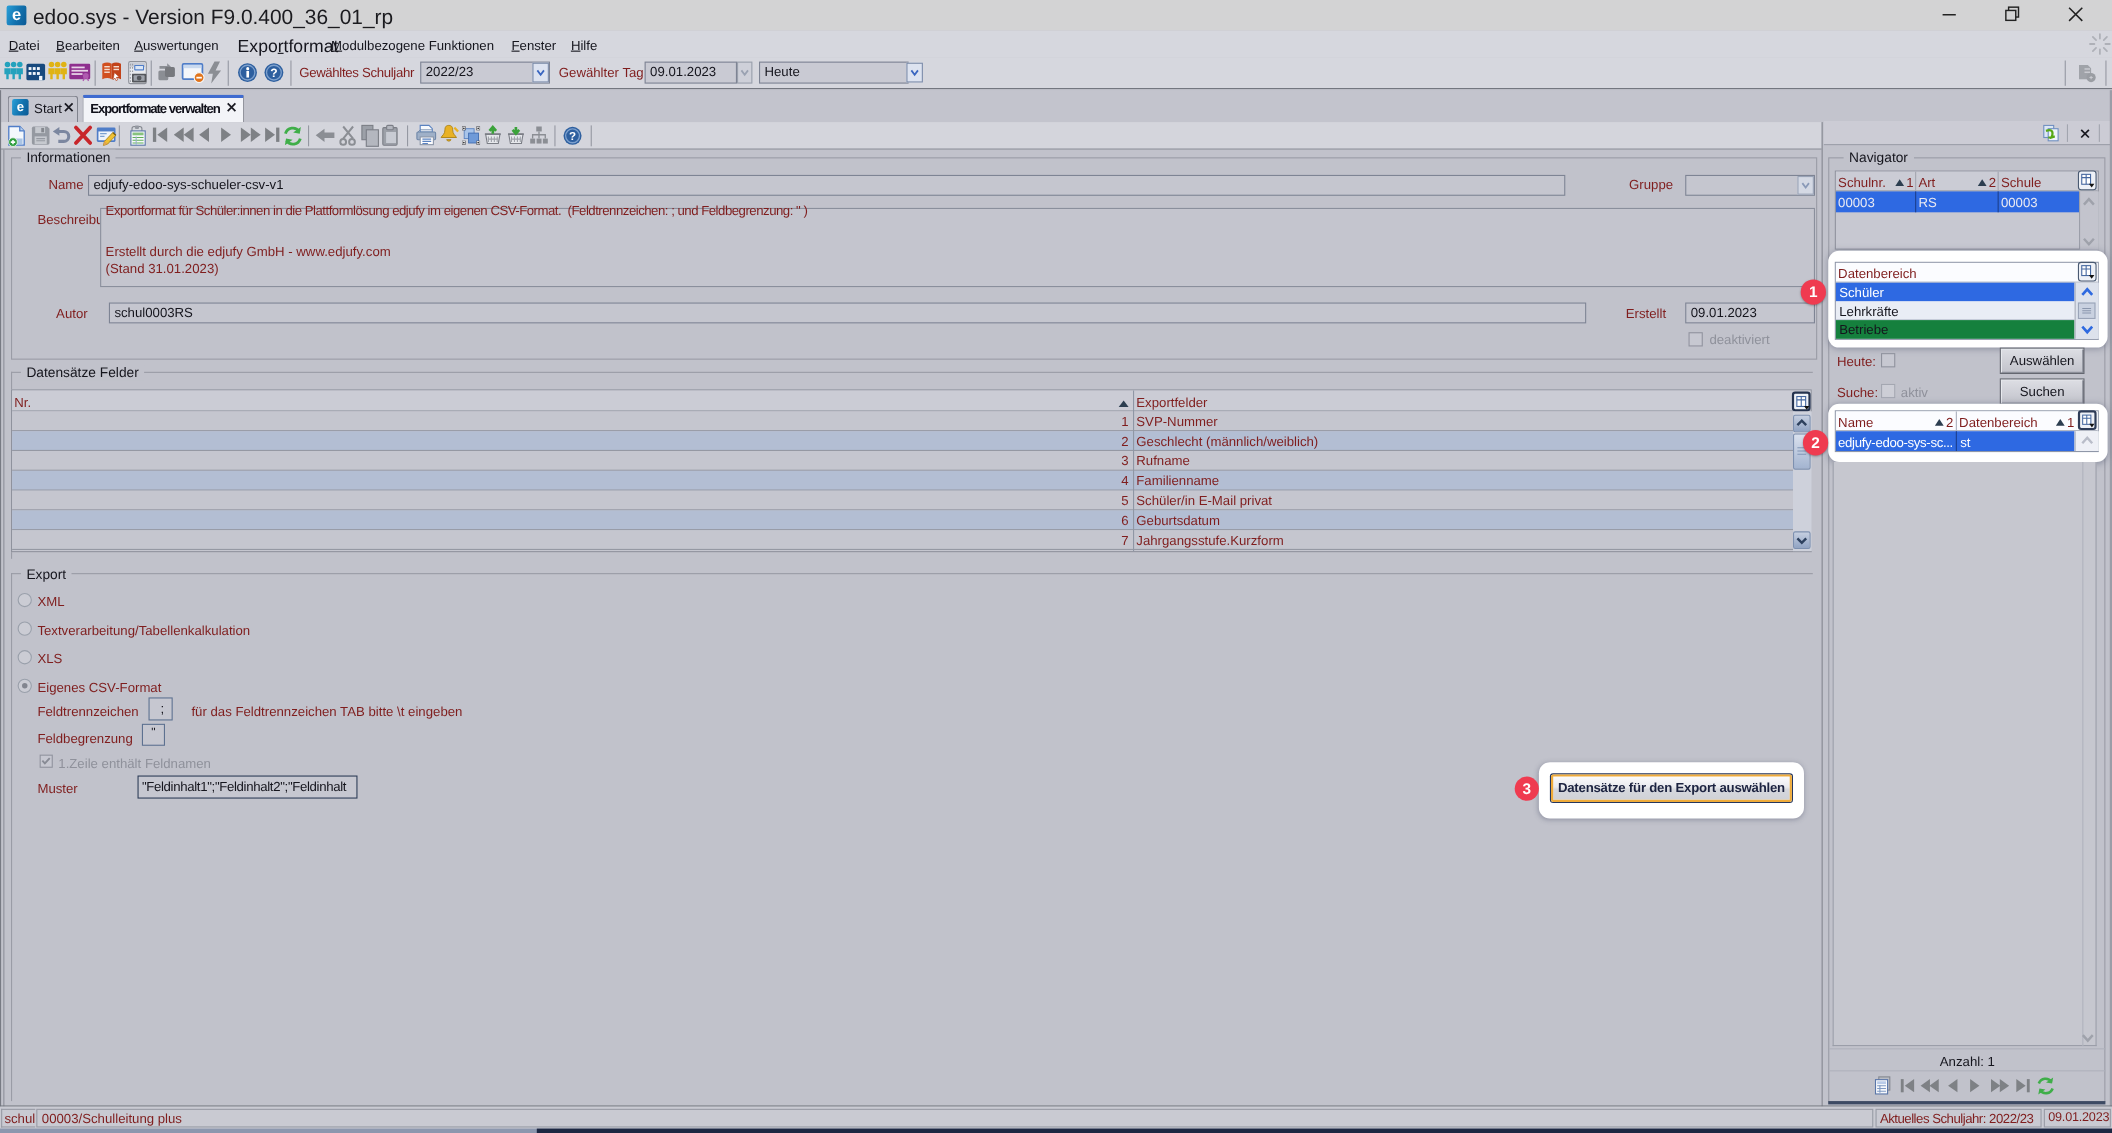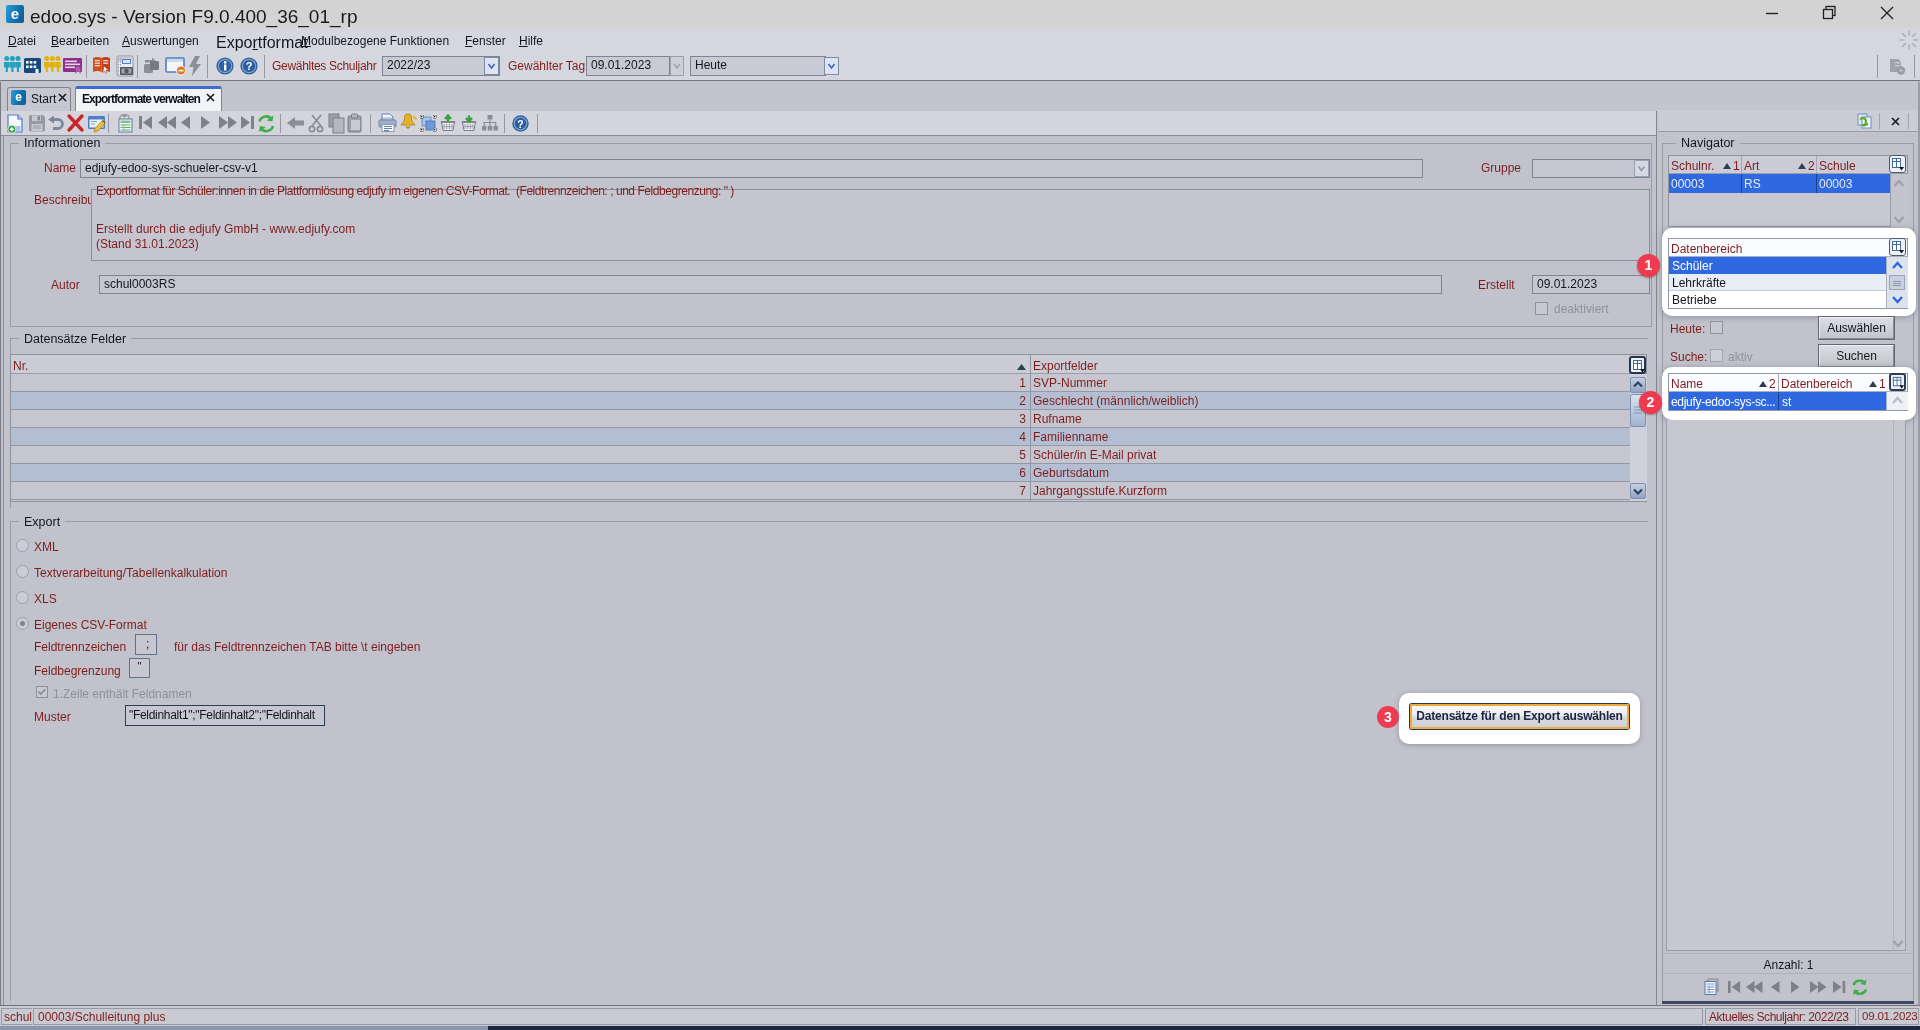--- a/index.html
+++ b/index.html
@@ -492,21 +492,21 @@
 <div class="abs" style="left:1669px;top:239px;width:238px;height:18px;background:#fbfcff;border-bottom:1px solid #aab0bd;"></div>
 <div class="lbl" style="left:1671px;top:242px;">Datenbereich</div>
 <div class="gridbtn" style="left:1889px;top:238px;"><svg width="15" height="16" viewBox="0 0 15 16">
       <rect x="2.5" y="2.5" width="8" height="9" fill="#fff" stroke="#4668a0" stroke-width="1"></rect>
       <line x1="2.5" y1="5.5" x2="10.5" y2="5.5" stroke="#4668a0"></line>
       <line x1="6.5" y1="2.5" x2="6.5" y2="11.5" stroke="#4668a0"></line>
       <path d="M9 11 L14 11 L11.5 14.5 Z" fill="#111"></path>
     </svg></div>
 <div class="abs" style="left:1669px;top:257px;width:217px;height:17px;background:#2e69e2;color:#fff;font-size:12px;padding:2px 0 0 3px;">Schüler</div>
 <div class="abs" style="left:1669px;top:274px;width:217px;height:17px;background:#e9edf5;color:#15151d;font-size:12px;padding:2px 0 0 3px;border-bottom:1px solid #c6ccd9;">Lehrkräfte</div>
-<div class="abs" style="left:1669px;top:291px;width:217px;height:17px;background:#ffffff;color:#15151d;font-size:12px;padding:2px 0 0 3px;">Betriebe</div>
+<div class="abs" style="left:1669px;top:291px;width:217px;height:17px;background:#15803d;color:#15151d;font-size:12px;padding:2px 0 0 3px;">Betriebe</div>
 <div class="abs" style="left:1886px;top:257px;width:22px;height:51px;background:#dde2ec;border-left:1px solid #aab0bd;"></div>
 <svg class="abs" style="left:1890px;top:259px;width:15px;height:14px;" viewBox="0 0 15 14">
     <path d="M3 9 L7.5 4 L12 9" fill="none" stroke="#2f6ae0" stroke-width="2.4"></path>
   </svg>
 <div class="abs" style="left:1889px;top:275px;width:16px;height:15px;background:#c9d1e0;border:1px solid #9aa4b8;"><svg width="14" height="13" viewBox="0 0 14 13">
       <path d="M3 4.5 H11 M3 6.5 H11 M3 8.5 H11" stroke="#8a96ad" stroke-width="1"></path>
     </svg></div>
 <svg class="abs" style="left:1890px;top:292px;width:15px;height:14px;" viewBox="0 0 15 14">
     <path d="M3 5 L7.5 10 L12 5" fill="none" stroke="#2f6ae0" stroke-width="2.4"></path>
   </svg>

